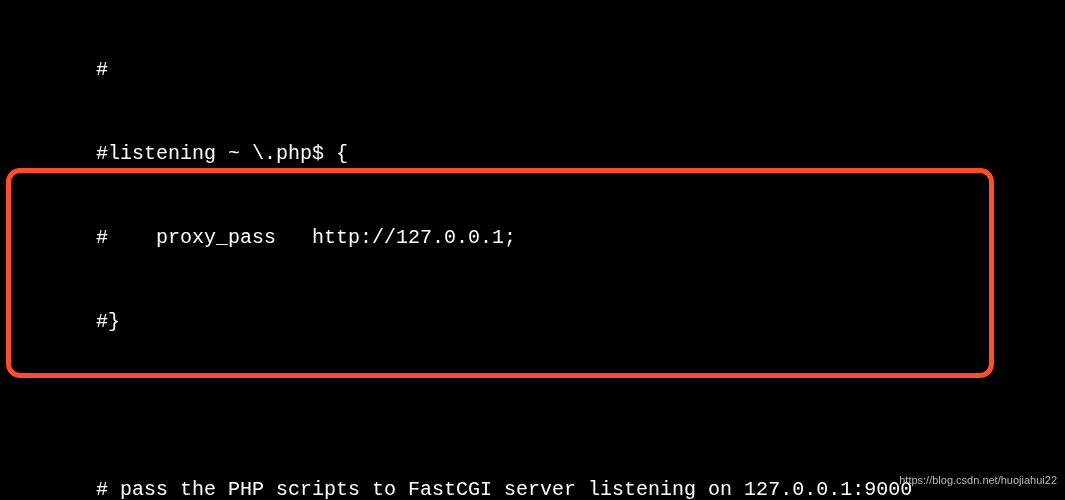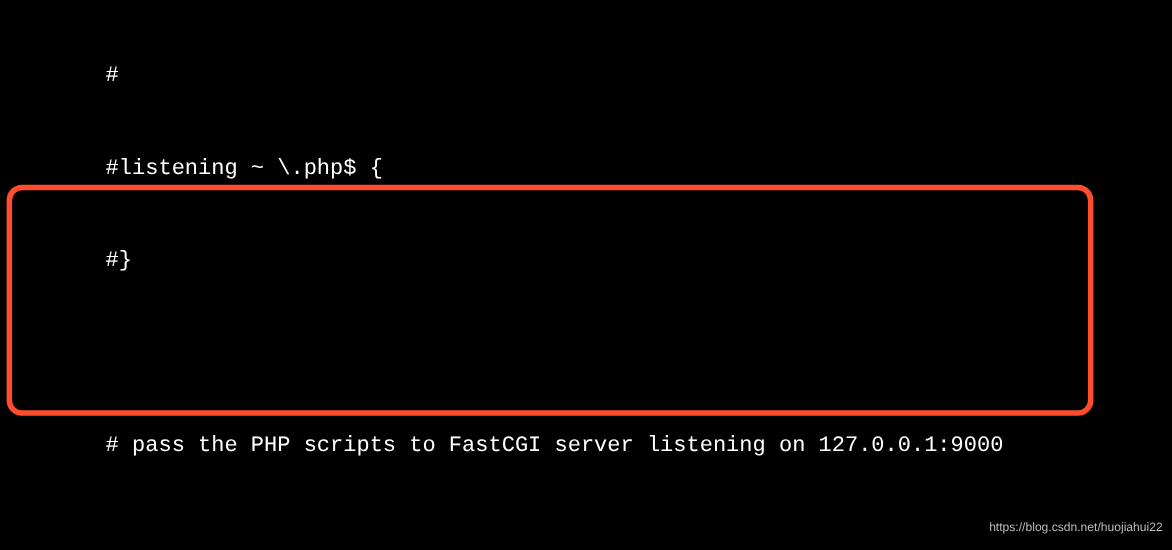--- a/index.html
+++ b/index.html
@@ -42,20 +42,21 @@
     font-family: Arial, sans-serif;
     text-align: center;
   }
 </style>
 </head>
 <body>
 
 <div class="terminal">
   <div class="line">        #</div>
   <div class="line">        #listening ~ \.php$ {</div>
+  <div class="line">        #    proxy_pass   http://127.0.0.1;</div>
   <div class="line">        #}</div>
   <div class="line"></div>
   <div class="line">        # pass the PHP scripts to FastCGI server listening on 127.0.0.1:9000</div>
   
   
   
   
   
   
   

